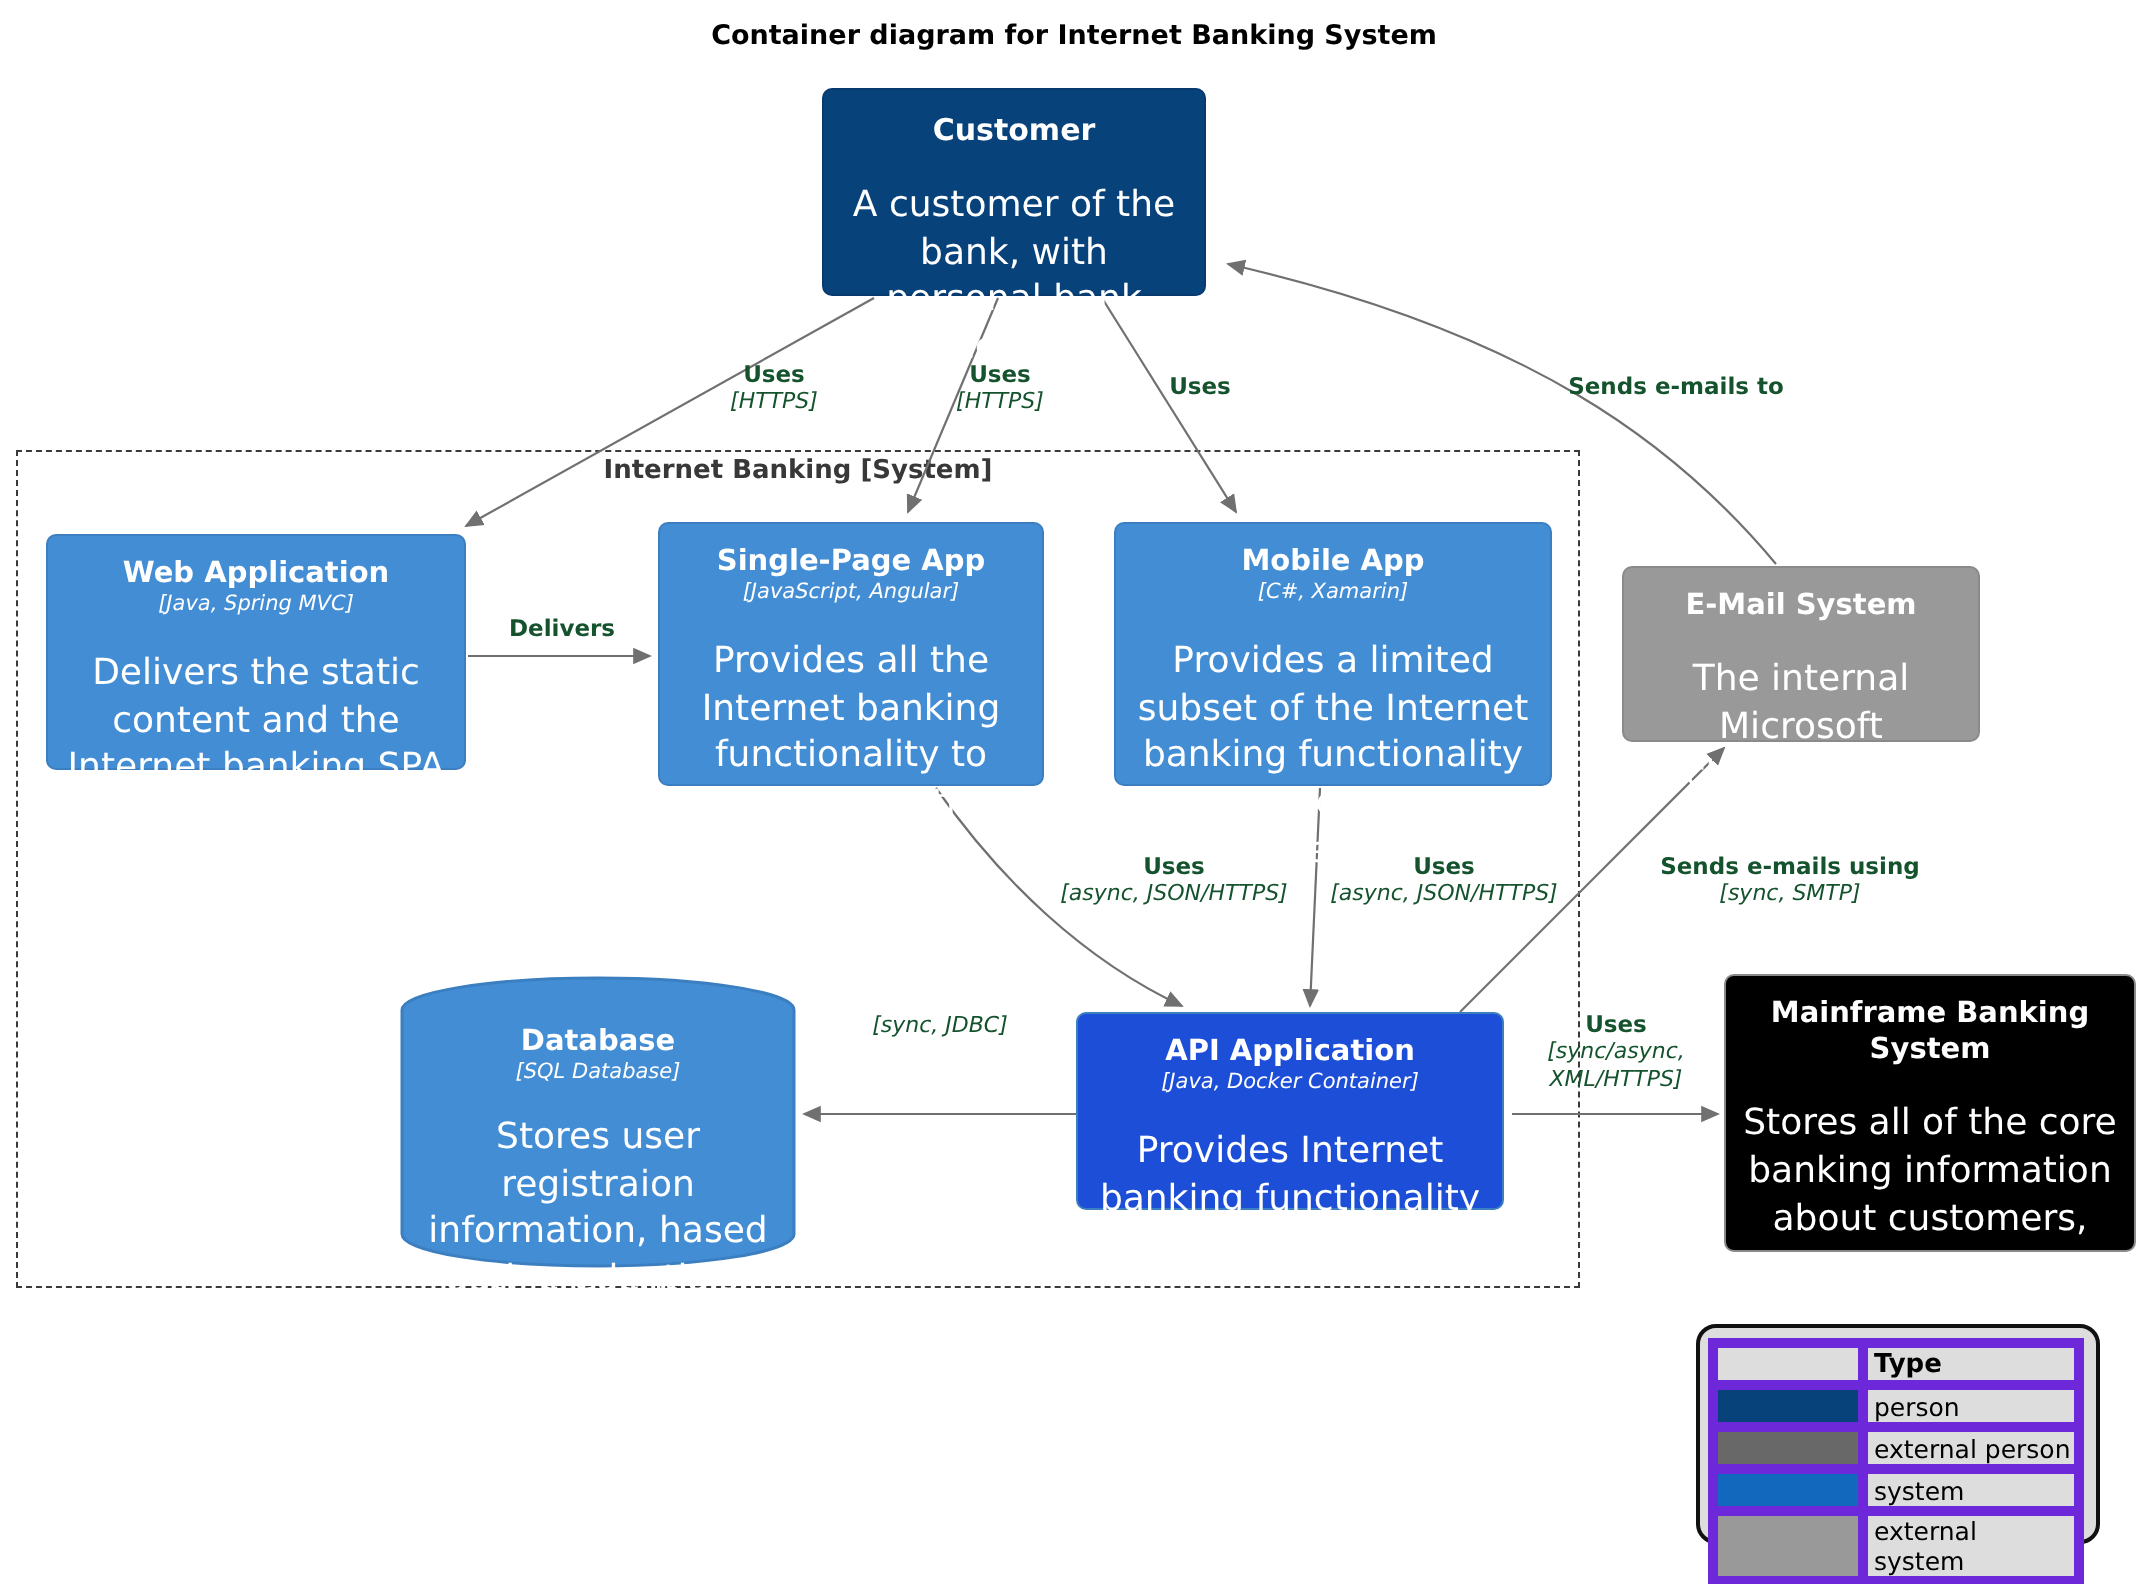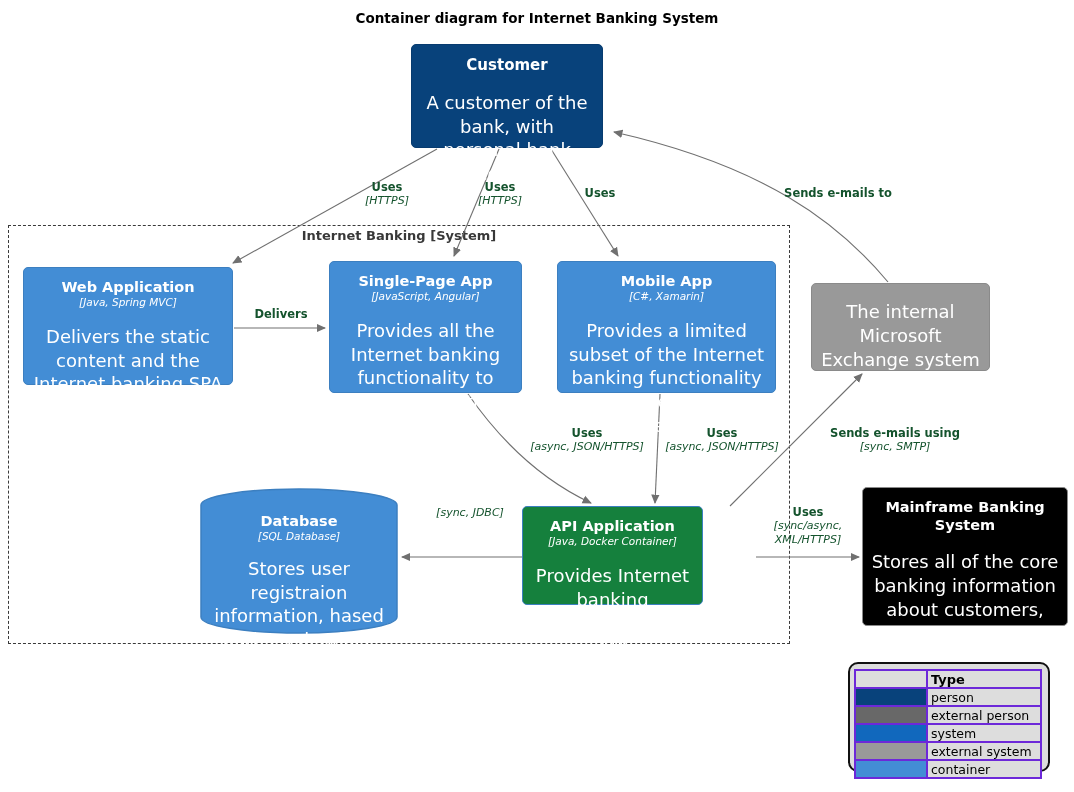--- a/index.html
+++ b/index.html
@@ -31,21 +31,21 @@
   .db-node .node-desc{padding:0 12px;margin-top:13px;}
   .no-tech .node-desc{margin-top:16px;}
 
   .edge-label{position:absolute;text-align:center;color:#14532d;}
   .el-name{font-size:11.5px;font-weight:bold;line-height:1.25;}
   .el-tech{font-size:11px;font-style:italic;line-height:1.25;}
 
   .legend{position:absolute;background:#dddddd;border:2px solid #111;border-radius:10px;
           box-sizing:border-box;padding:5px 6px 4px 4px;}
   .legend table{border-collapse:collapse;width:100%;height:100%;}
-  .legend td{border:2px solid #6d28d9;font-size:12.5px;color:#000;padding:0 0 0 3px;height:16px;
+  .legend td{border:5px solid #6d28d9;font-size:12.5px;color:#000;padding:0 0 0 3px;height:16px;
              background:#dddddd;}
   .legend td.sw{width:70px;padding:0;}
   .legend td.hd{font-weight:bold;font-size:13px;}
 </style>
 </head>
 <body>
 
 <div id="canvas">
 
   <div class="diagram-title">Container diagram for Internet Banking System</div>
@@ -88,33 +88,34 @@
     <div class="node-desc">Delivers the static content and the Internet banking SPA</div>
   </div>
 
   <div class="node container-node" style="left: 557px; top: 261px; width: 219px; height: 132px; background-color: rgb(67, 141, 213);">
     <div class="node-title">Mobile App</div>
     <div class="node-tech">[C#, Xamarin]</div>
     <div class="node-desc">Provides a limited subset of the Internet banking functionality to customers via their mobile device</div>
   </div>
 
   <div class="node ext-node no-tech" style="left: 811px; top: 283px; width: 179px; height: 88px; background-color: rgb(153, 153, 153);">
+    <div class="node-title">E-Mail System</div>
     <div class="node-desc">The internal Microsoft Exchange system</div>
   </div>
 
   <div class="node db-node" style="left:200px;top:488px;width:198px;height:146px;">
     <svg class="db-shape" width="198" height="146" viewBox="0 0 198 146">
       <path d="M1,17 A98,16 0 0 1 197,17 L197,129 A98,16 0 0 1 1,129 Z" stroke="#3c7fc0" stroke-width="1.5" style="fill: rgb(67, 141, 213);"></path>
     </svg>
     <div class="node-title">Database</div>
     <div class="node-tech">[SQL Database]</div>
     <div class="node-desc">Stores user registraion information, hased auth credentials, access logs, etc.</div>
   </div>
 
-  <div class="node container-node" style="left: 522px; top: 506px; width: 181px; height: 99px; background-color: #15803d;">
+  <div class="node container-node" style="left: 538px; top: 506px; width: 214px; height: 99px; background-color: #1d4ed8;">
     <div class="node-title">API Application</div>
     <div class="node-tech">[Java, Docker Container]</div>
     <div class="node-desc">Provides Internet banking functionality via API</div>
   </div>
 
   <div class="node ext-node no-tech" style="left: 862px; top: 487px; width: 206px; height: 139px; background-color: #000000;">
     <div class="node-title">Mainframe Banking System</div>
     <div class="node-desc">Stores all of the core banking information about customers, accounts, transactions, etc.</div>
   </div>
 

